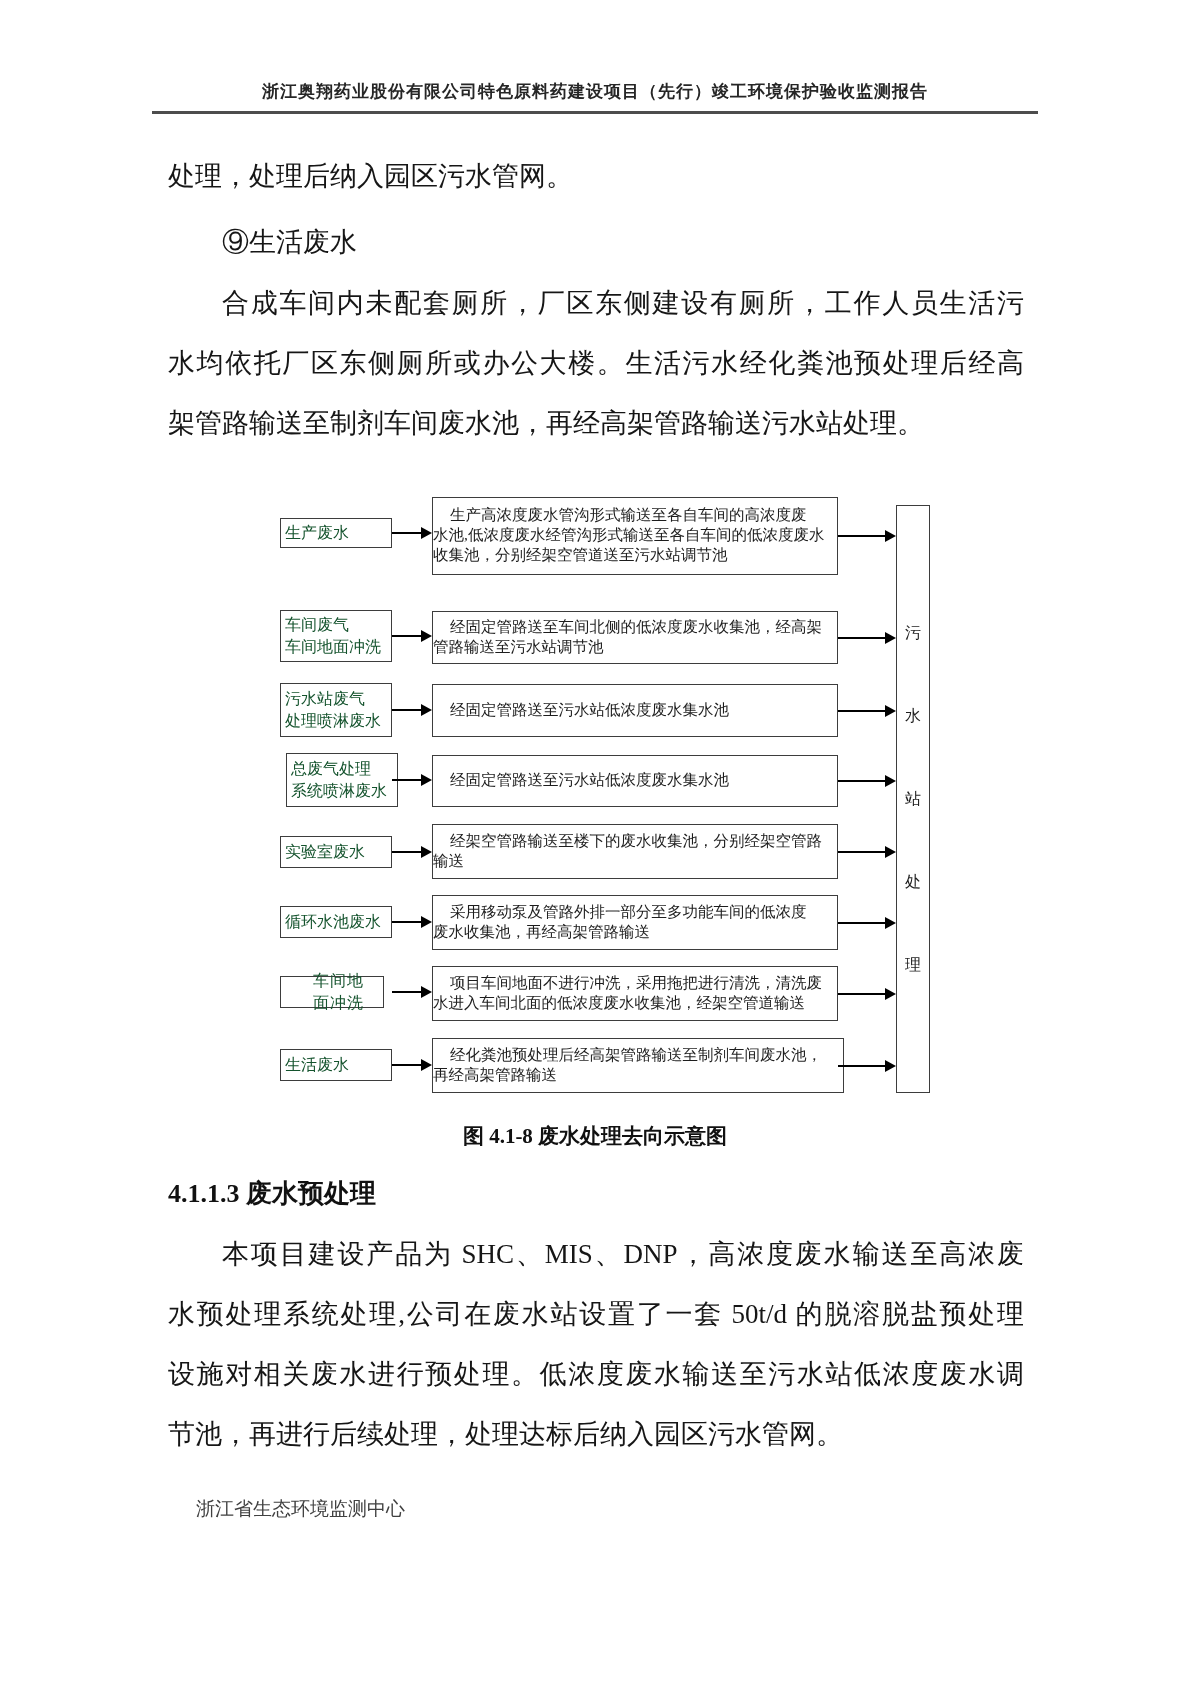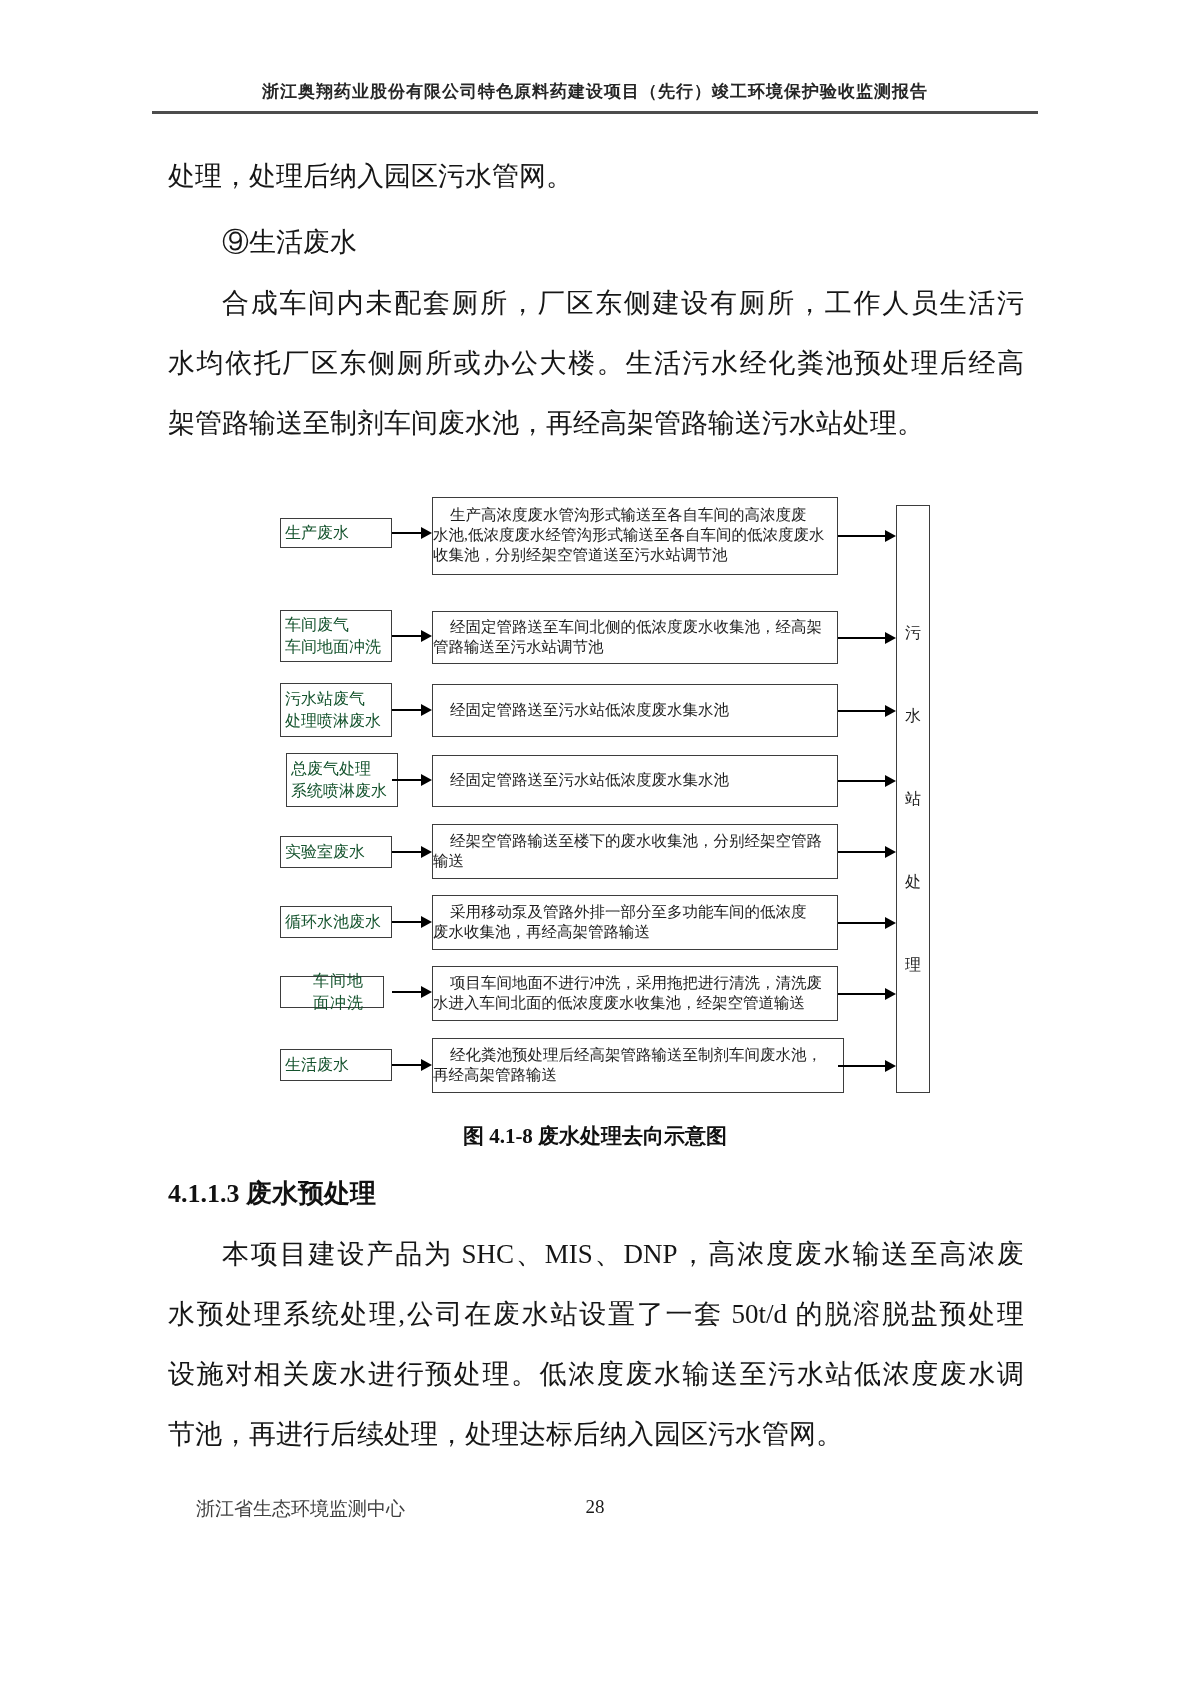--- a/index.html
+++ b/index.html
@@ -184,14 +184,13 @@
   <div class="heading">4.1.1.3 废水预处理</div>
 
   <div id="body-bottom">
       <div class="bline just" style="top: 1238px; left: 222px; width: 802px;">本项目建设产品为 SHC、MIS、DNP，高浓度废水输送至高浓废</div>
       <div class="bline just" style="top: 1298px; left: 168px; width: 856px;">水预处理系统处理,公司在废水站设置了一套 50t/d 的脱溶脱盐预处理</div>
       <div class="bline just" style="top: 1358px; left: 168px; width: 856px;">设施对相关废水进行预处理。低浓度废水输送至污水站低浓度废水调</div>
       <div class="bline" style="top: 1418px; left: 168px;">节池，再进行后续处理，处理达标后纳入园区污水管网。</div>
     </div>
 
   <div class="footer-org">浙江省生态环境监测中心</div>
-  <div class="footer-page">28</div>
 </div>
 
 </body></html>

